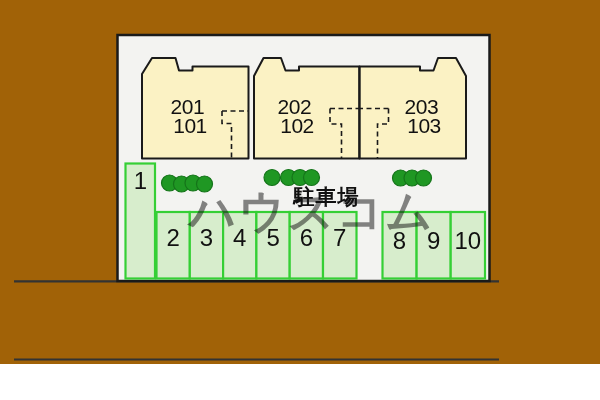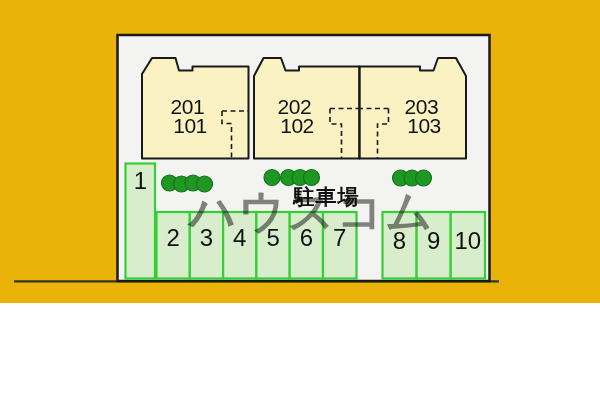--- a/index.html
+++ b/index.html
@@ -1,16 +1,16 @@
 <!DOCTYPE html>
 <html><head>
 <meta charset="utf-8">
 <style>
   html,body{margin:0;padding:0;background:#ffffff;}
-  .canvas{position:relative;width:600px;height:303px;background:#eab308;overflow:hidden;}
+  .canvas{position:relative;width:600px;height:364px;background:#a16207;overflow:hidden;}
   svg{display:block;}
   svg text{font-family:"Liberation Sans","DejaVu Sans",sans-serif;fill:#111111;}
   .site{stroke:#1a1a1a;stroke-width:2.5;}
   .bld{stroke:#1a1a1a;stroke-width:2;stroke-linejoin:round;}
   .wall{stroke:#1a1a1a;stroke-width:1.8;}
   .entrance{fill:none;stroke:#1a1a1a;stroke-width:1.6;stroke-dasharray:5 3.5;}
   .tree{stroke:#15741a;stroke-width:1.2;}
   .park{stroke:#35cf35;stroke-width:2.2;}
   .road{stroke:#333333;stroke-width:2.2;}
   .num{font-size:24px;text-anchor:middle;}

